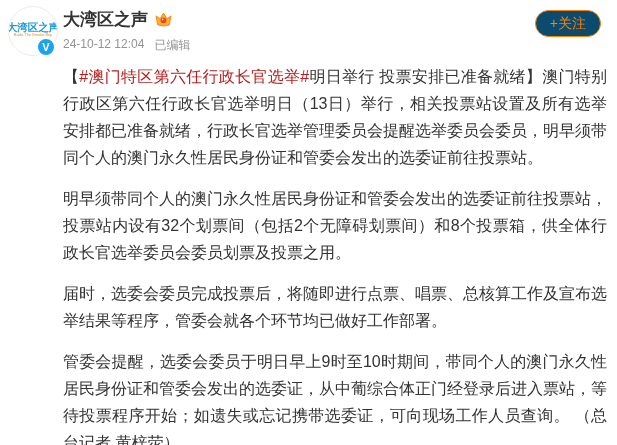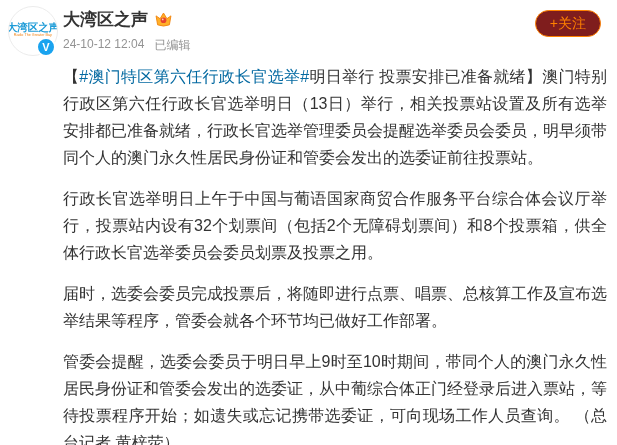--- a/index.html
+++ b/index.html
@@ -33,34 +33,34 @@
   .user-block { position: absolute; left: 63px; top: 8px; }
   .user-row { display: flex; align-items: center; }
   .username { font-size: 17px; font-weight: bold; color: #333333; cursor: pointer; }
   .crown-icon { margin-left: 6px; display: inline-flex; cursor: pointer; }
   .time-row { margin-top: 6px; font-size: 12px; color: #939393; display: flex; }
   .edited { margin-left: 10px; }
   .follow-btn {
     position: absolute; right: 16px; top: 10px;
     height: 27px; padding: 0 14px;
     border: 1px solid #ff8200; border-radius: 14px;
-    background: #7f1d1d; color: #ff8200;
+    background: #0c4a6e; color: #ff8200;
     font-size: 14px; line-height: 25px;
     font-family: inherit; cursor: pointer;
     display: inline-flex; align-items: center;
   }
 
   
   .content {
     padding: 5px 10px 0 63px;
     font-size: 16px; line-height: 27px; color: #333333;
     text-align: justify;
   }
   .content p { margin-bottom: 14px; }
-  .hashtag { color: #0369a1; text-decoration: none; cursor: pointer; }
+  .hashtag { color: #b91c1c; text-decoration: none; cursor: pointer; }
 </style>
 </head>
 <body>
 
 <div class="post-card">
 
   <div class="header">
 
     <div class="avatar">
       <span class="avatar-title">大湾区之声</span>
@@ -83,18 +83,18 @@
         <span class="timestamp">24-10-12 12:04</span>
         <span class="edited">已编辑</span>
       </div>
     </div>
 
     <button class="follow-btn">+关注</button>
   </div>
 
   <div class="content">
     <p><span>【</span><a class="hashtag">#澳门特区第六任行政长官选举#</a><span>明日举行 投票安排已准备就绪】澳门特别行政区第六任行政长官选举明日（13日）举行，相关投票站设置及所有选举安排都已准备就绪，行政长官选举管理委员会提醒选举委员会委员，明早须带同个人的澳门永久性居民身份证和管委会发出的选委证前往投票站。</span></p>
-    <p>行政长官选举明日上午于中国与葡语国家商贸合作服务平台综合体会议厅举行，投票站内设有32个划票间（包括2个无障碍划票间）和8个投票箱，供全体行政长官选举委员会委员划票及投票之用。</p>
+    <p>明早须带同个人的澳门永久性居民身份证和管委会发出的选委证前往投票站，投票站内设有32个划票间（包括2个无障碍划票间）和8个投票箱，供全体行政长官选举委员会委员划票及投票之用。</p>
     <p>届时，选委会委员完成投票后，将随即进行点票、唱票、总核算工作及宣布选举结果等程序，管委会就各个环节均已做好工作部署。</p>
     <p>管委会提醒，选委会委员于明日早上9时至10时期间，带同个人的澳门永久性居民身份证和管委会发出的选委证，从中葡综合体正门经登录后进入票站，等待投票程序开始；如遗失或忘记携带选委证，可向现场工作人员查询。 （总台记者 黄梓荧）</p>
   </div>
 
 </div>
 
 </body></html>

